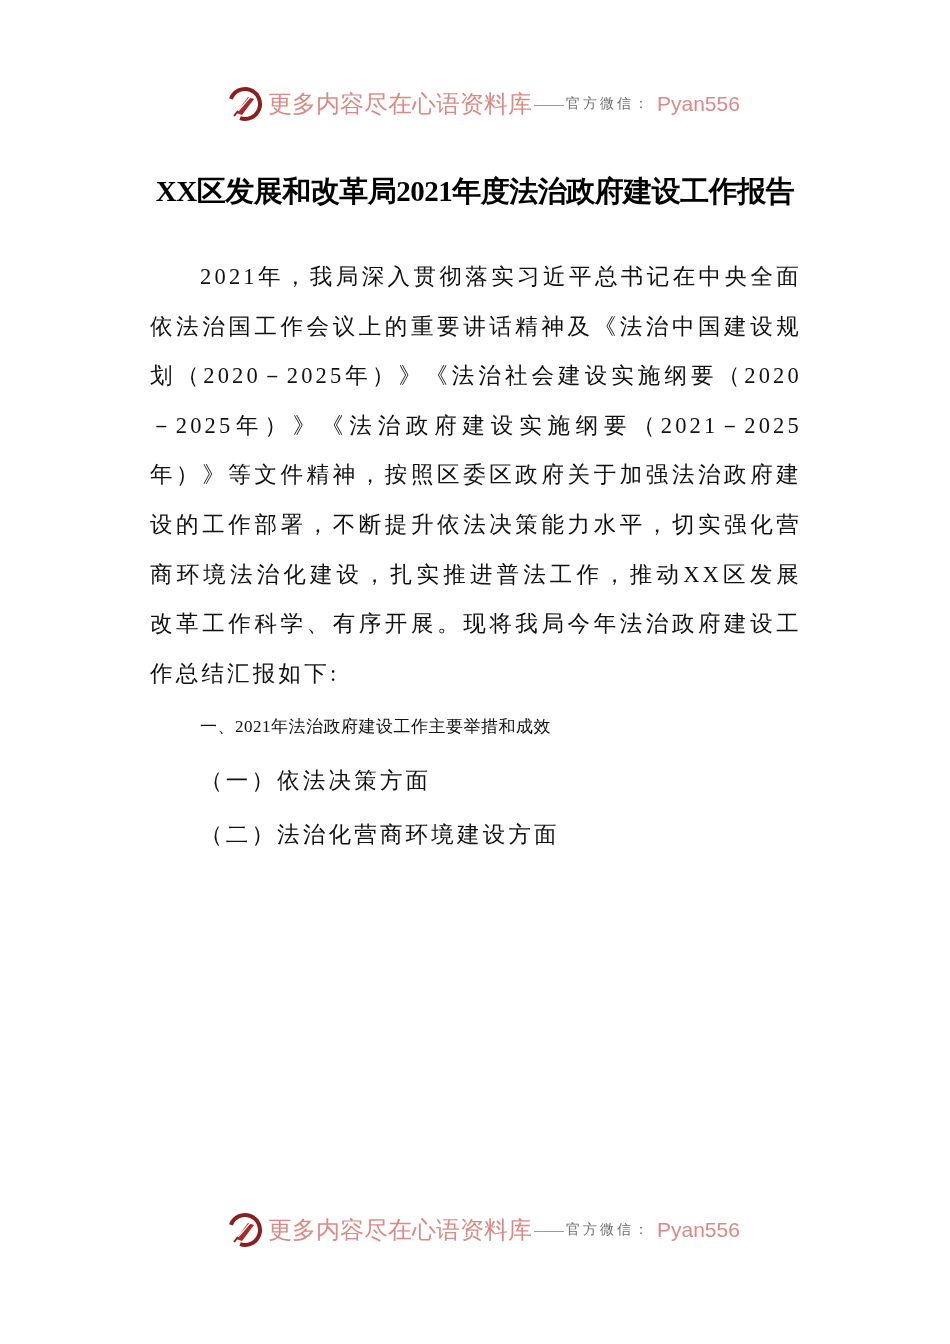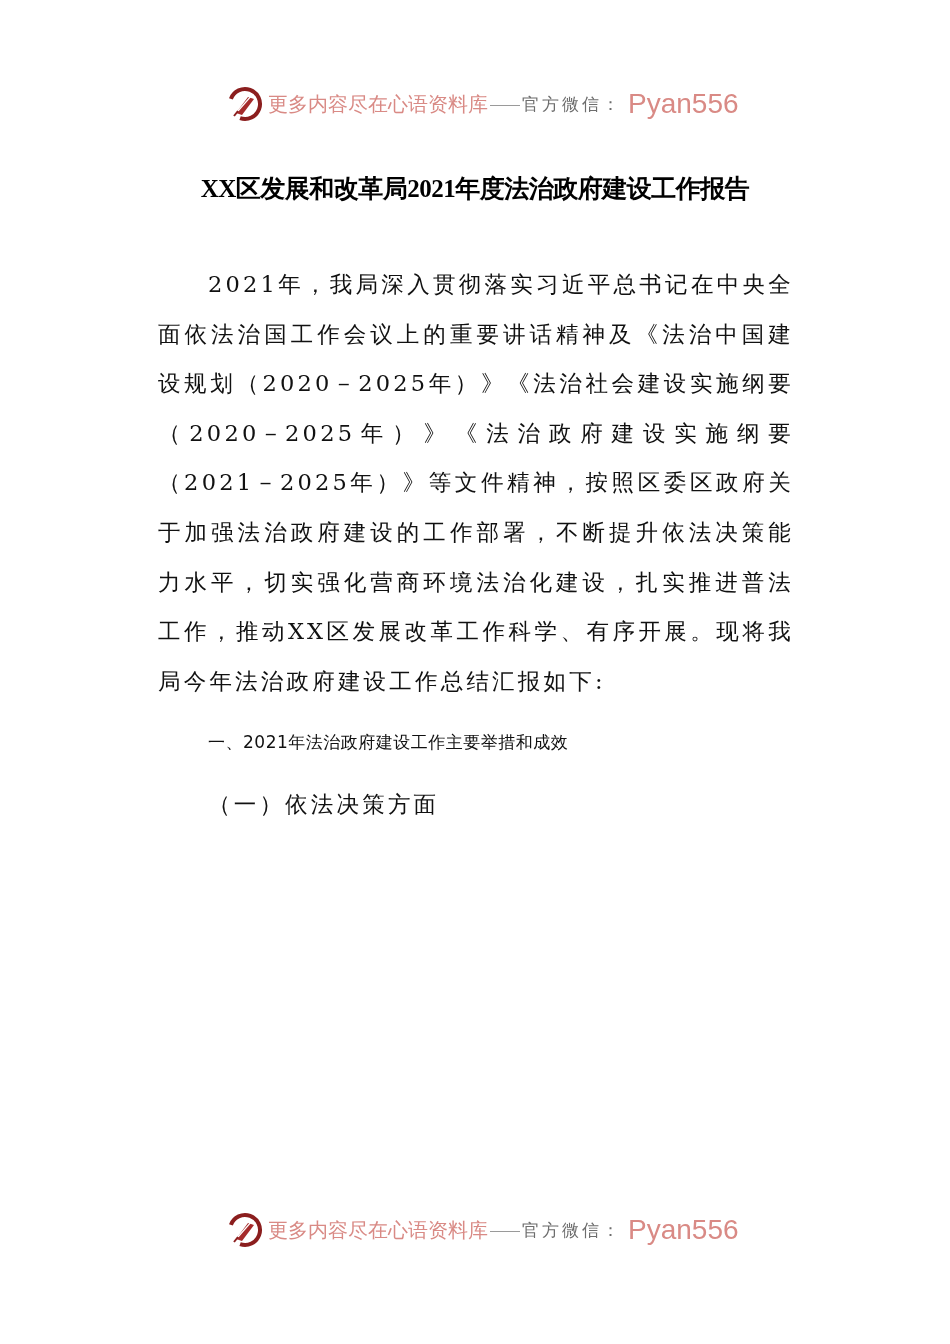--- a/index.html
+++ b/index.html
@@ -26,70 +26,71 @@
     .banner.top { top: 82px; }
     .banner.bottom { top: 1208px; }
     .banner .logo {
       width: 38px;
       height: 38px;
       margin-right: 4px;
       display: inline-block;
     }
     .banner .brand {
       font-family: Liberation Serif, serif;
-      font-size: 20px;
+      font-size: 24px;
       color: #d98a85;
       letter-spacing: 0px;
     }
     .banner .dash {
       display: inline-block;
       width: 30px;
       height: 1px;
       background: #9a9a9a;
       margin: 0 2px;
       position: relative;
       top: 1px;
     }
     .banner .wechat-label {
       font-family: "DejaVu Serif", "Liberation Serif", serif;
-      font-size: 17px;
+      font-size: 14px;
       color: #6d6d6d;
       letter-spacing: 3px;
     }
     .banner .wechat-id {
       font-family: "Liberation Sans", "DejaVu Sans", sans-serif;
-      font-size: 28px;
+      font-size: 21px;
       color: #d98a85;
       margin-left: 6px;
     }
     .doc-title {
       position: absolute;
       top: 172px;
       left: 0;
       width: 950px;
       text-align: center;
       font-family: "Liberation Serif", "DejaVu Serif", serif;
       font-weight: bold;
-      font-size: 25px;
+      font-size: 29px;
       letter-spacing: -0.5px;
       color: #000;
     }
     .content {
       position: absolute;
       top: 248px;
       left: 146px;
       width: 660px;
       font-size: 22.5px;
       line-height: 49.6px;
       letter-spacing: 3.2px;
       text-align: justify;
       text-align-last: left;
     }
     .content p {
-      margin: 12px;
+      margin: 4px;
+      font-family: Liberation Serif, serif;
     }
     .indent { text-indent: 50px; }
     .heading1 {
       font-family: "DejaVu Sans", "Liberation Sans", sans-serif;
       font-size: 17px;
       letter-spacing: 0.5px;
       padding-left: 50px;
     }
     .heading2 {
       padding-left: 50px;
@@ -112,20 +113,21 @@
   <span class="wechat-label">官方微信：</span>
   <span class="wechat-id">Pyan556</span>
 </div>
 
 <div class="doc-title">XX区发展和改革局2021年度法治政府建设工作报告</div>
 
 <div class="content">
   <p class="indent">2021年，我局深入贯彻落实习近平总书记在中央全面依法治国工作会议上的重要讲话精神及《法治中国建设规划（2020－2025年）》《法治社会建设实施纲要（2020－2025年）》《法治政府建设实施纲要（2021－2025年）》等文件精神，按照区委区政府关于加强法治政府建设的工作部署，不断提升依法决策能力水平，切实强化营商环境法治化建设，扎实推进普法工作，推动XX区发展改革工作科学、有序开展。现将我局今年法治政府建设工作总结汇报如下:</p>
   <p class="heading1">一、2021年法治政府建设工作主要举措和成效</p>
   <p class="heading2">（一）依法决策方面</p>
+  <p class="heading2">（二）法治化营商环境建设方面</p>
 </div>
 
 <div class="banner bottom">
   <span class="logo">
     <svg width="38" height="38" viewBox="0 0 38 38">
       <circle cx="19" cy="19" r="15" fill="none" stroke="#8b1e1e" stroke-width="4" stroke-dasharray="70 24" transform="rotate(200 19 19)"></circle>
       <path d="M10 28 L22 12 L28 14 L16 30 Z" fill="#a52a2a"></path>
       <path d="M12 26 L26 10" stroke="#ffffff" stroke-width="1.2"></path>
       <path d="M8 31 L12 26" stroke="#8b1e1e" stroke-width="2"></path>
     </svg>

